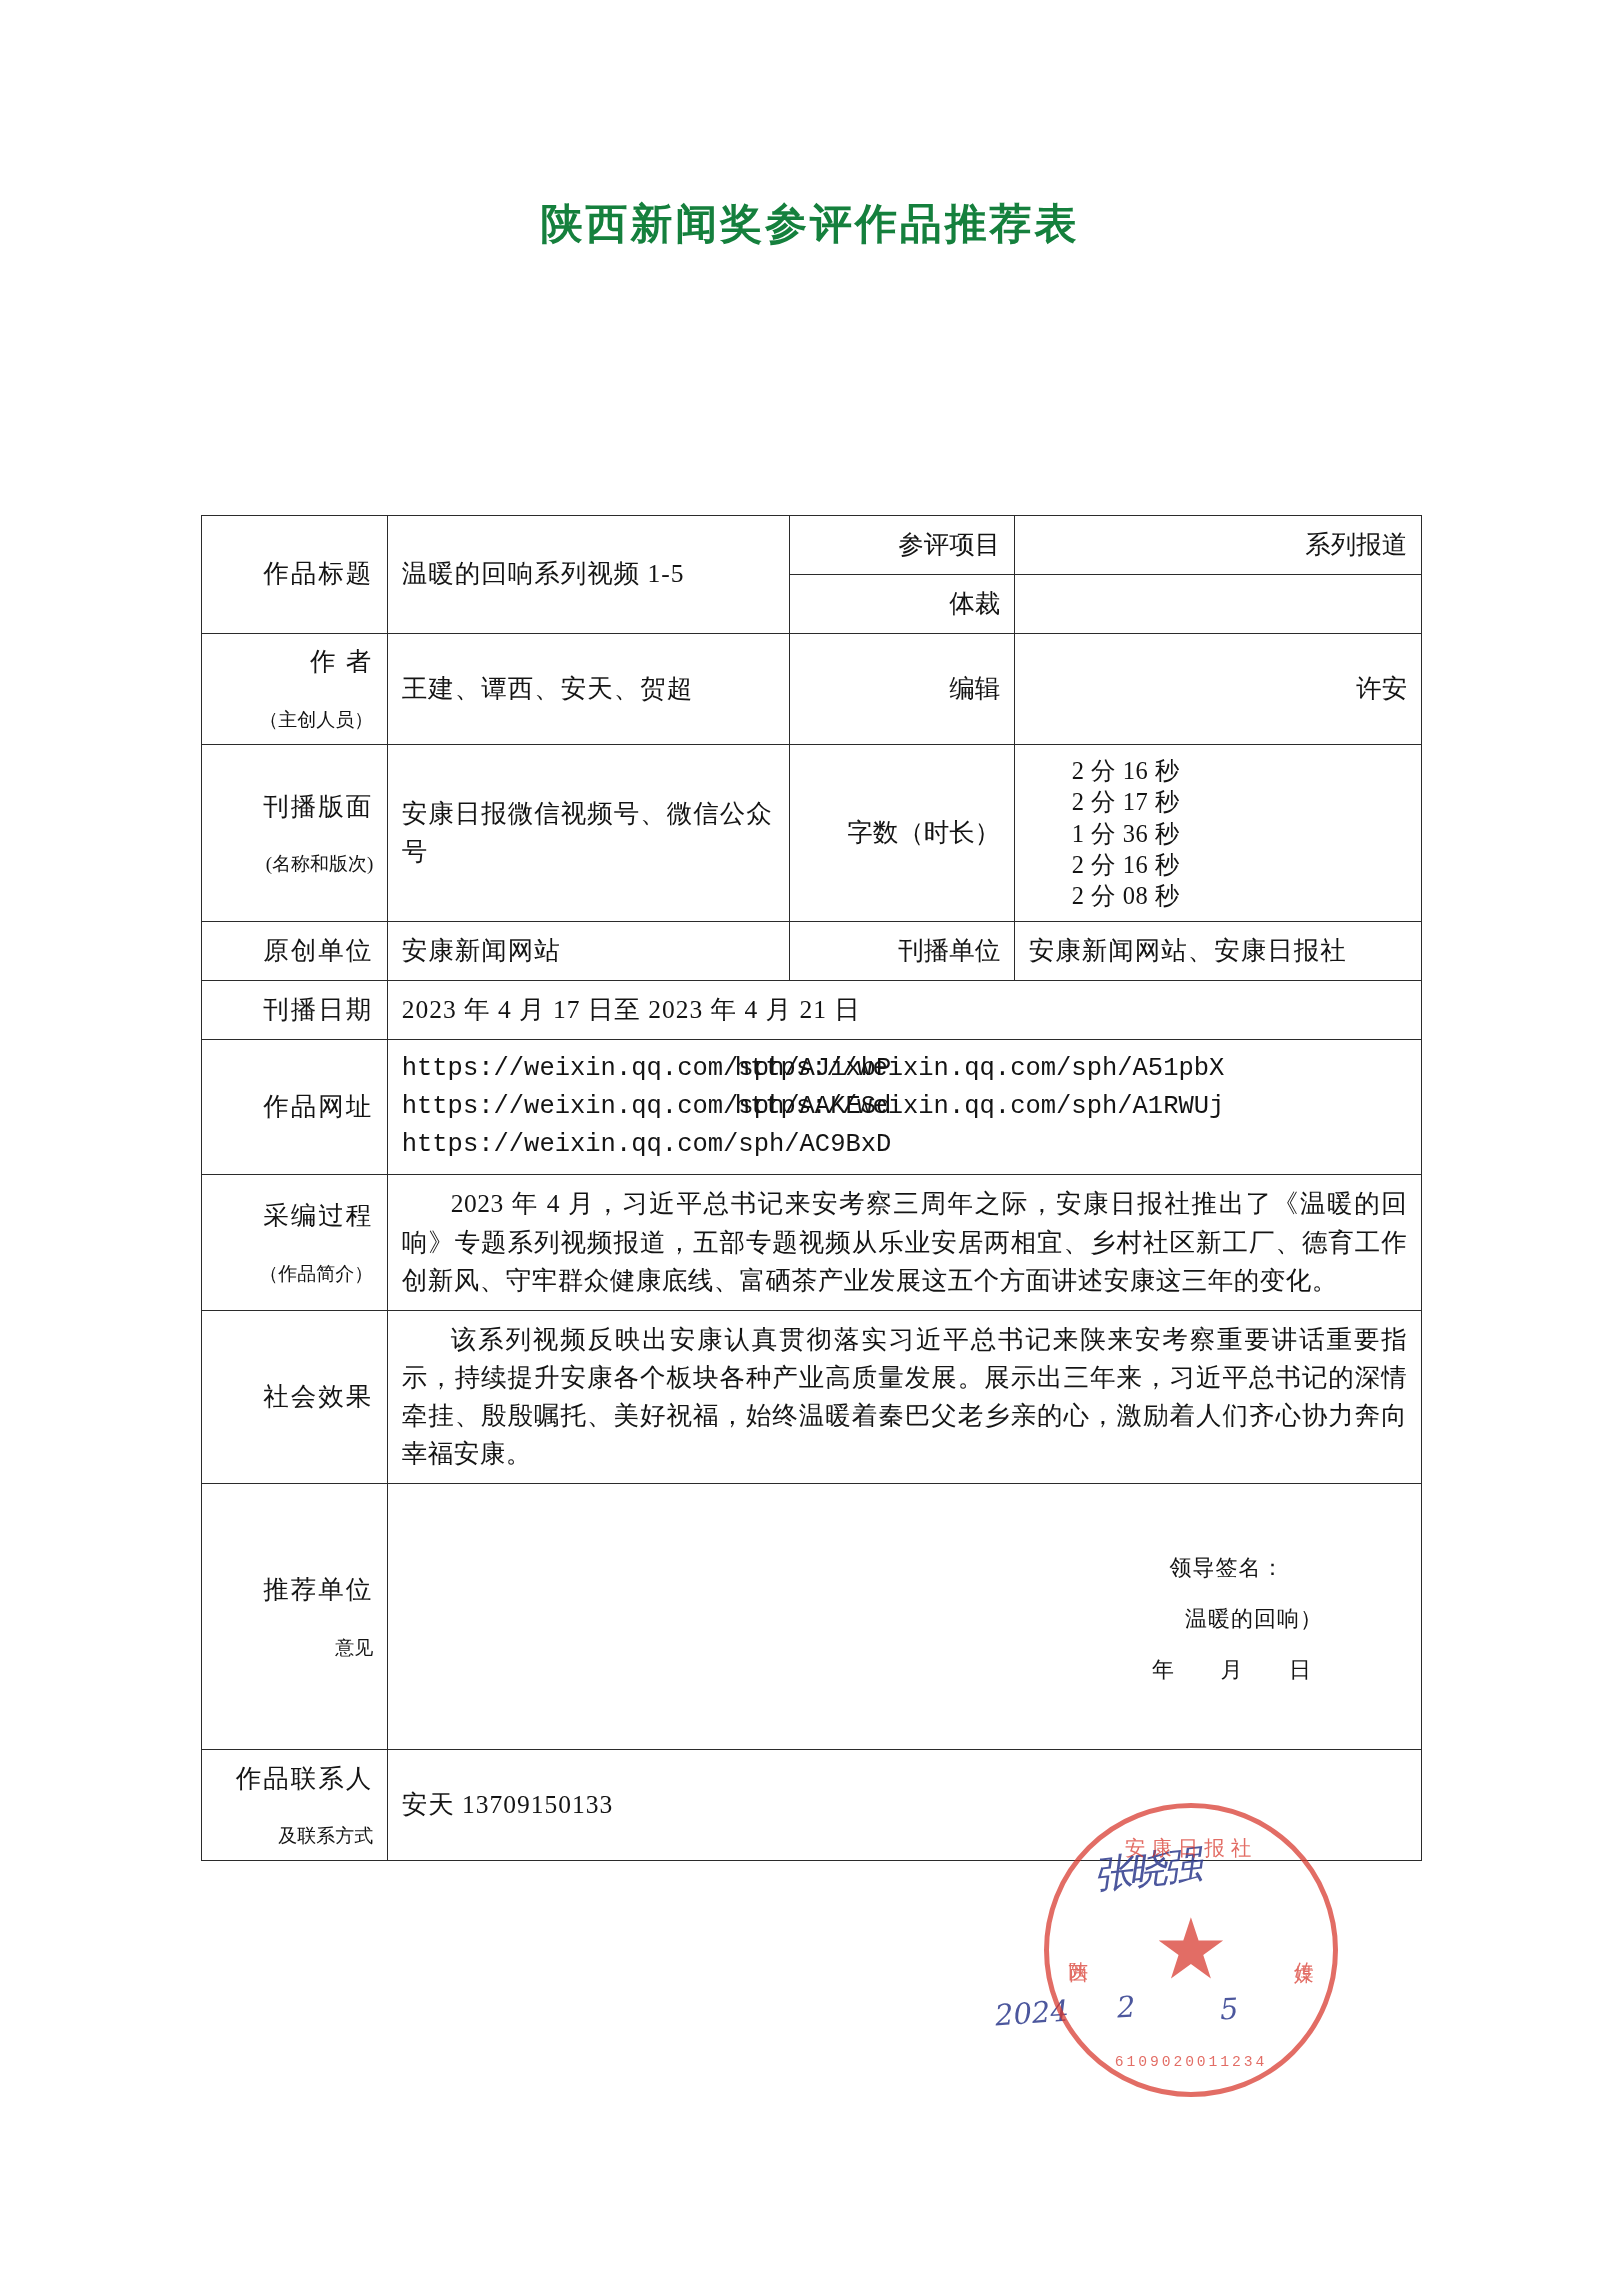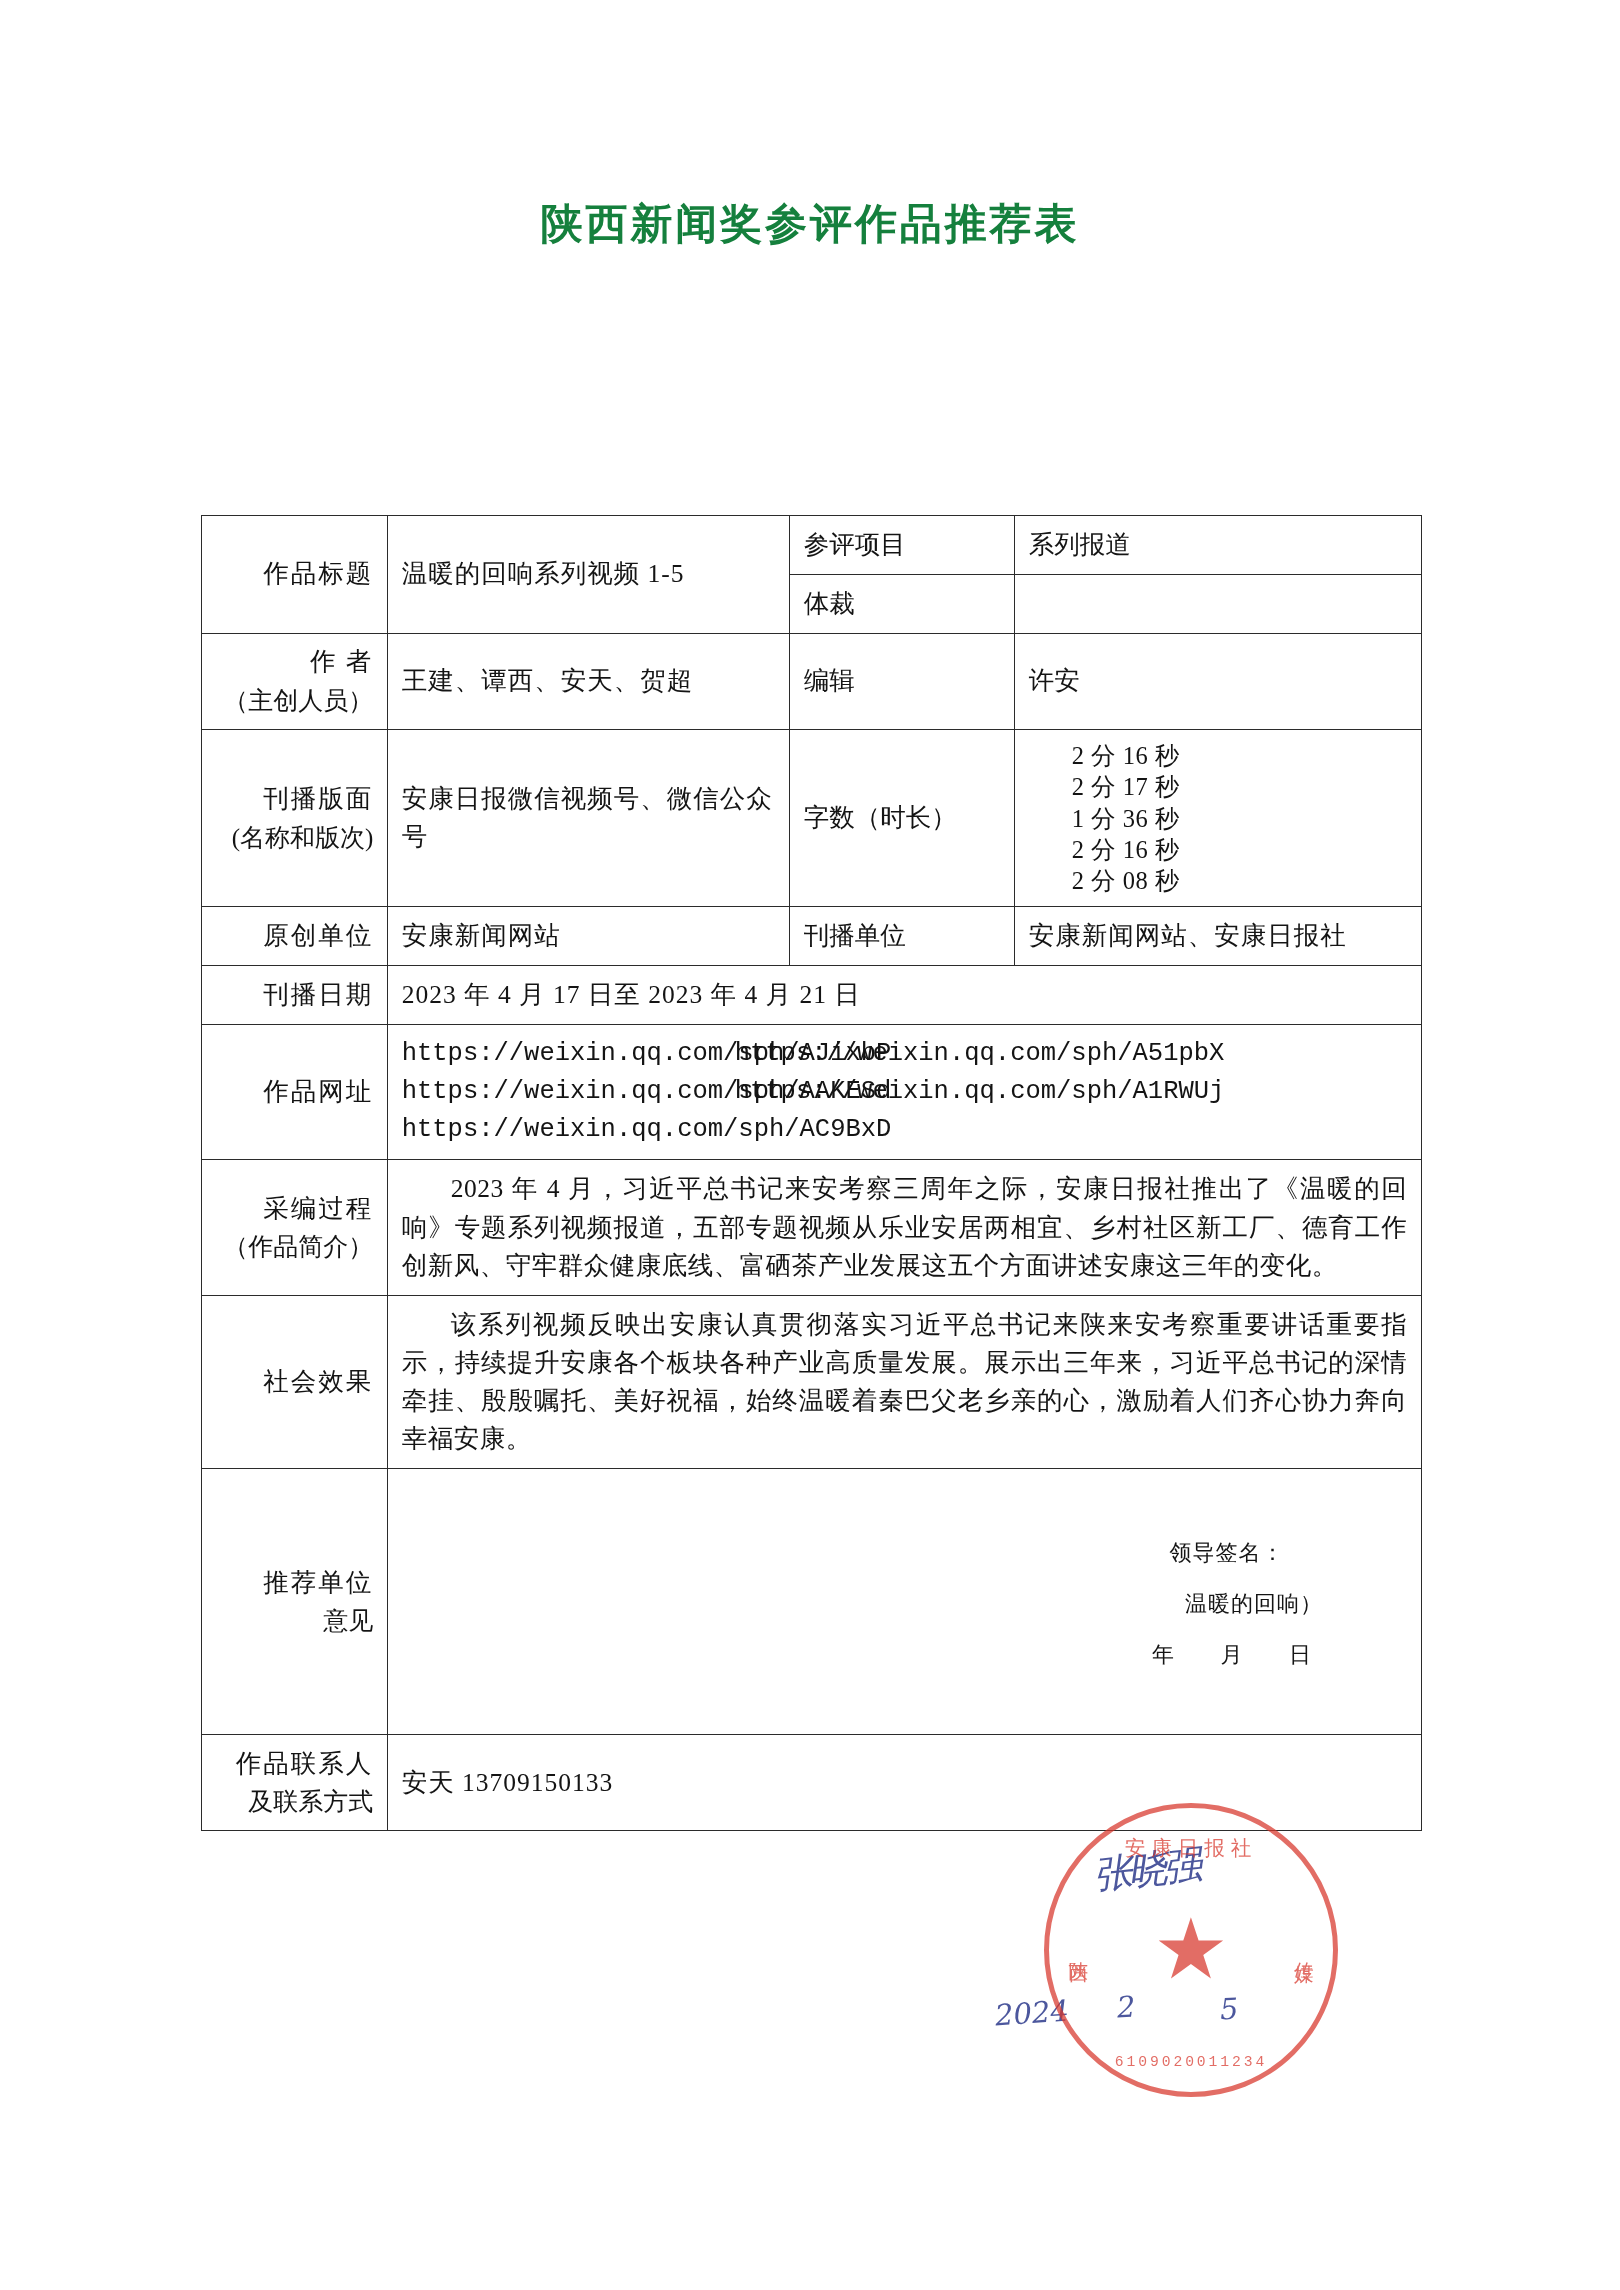--- a/index.html
+++ b/index.html
@@ -49,25 +49,26 @@
     line-height: 1.5;
     color: #141414;
   }
   .label {
     text-align: right;
     letter-spacing: 2px;
     font-size: 26.5px;
   }
   .label .sub {
     display: block;
-    font-size: 25px;
+    font-size: 19px;
     letter-spacing: 0px;
+    margin-top: 24px;
   }
   .center {
-    text-align: left;
+    text-align: right;
   }
   .val {
     text-align: left;
     letter-spacing: 1px;
   }
   .dur-list div {
     font-size: 24.5px;
     line-height: 1.28;
     letter-spacing: 0.5px;
     margin-left: 43px;

